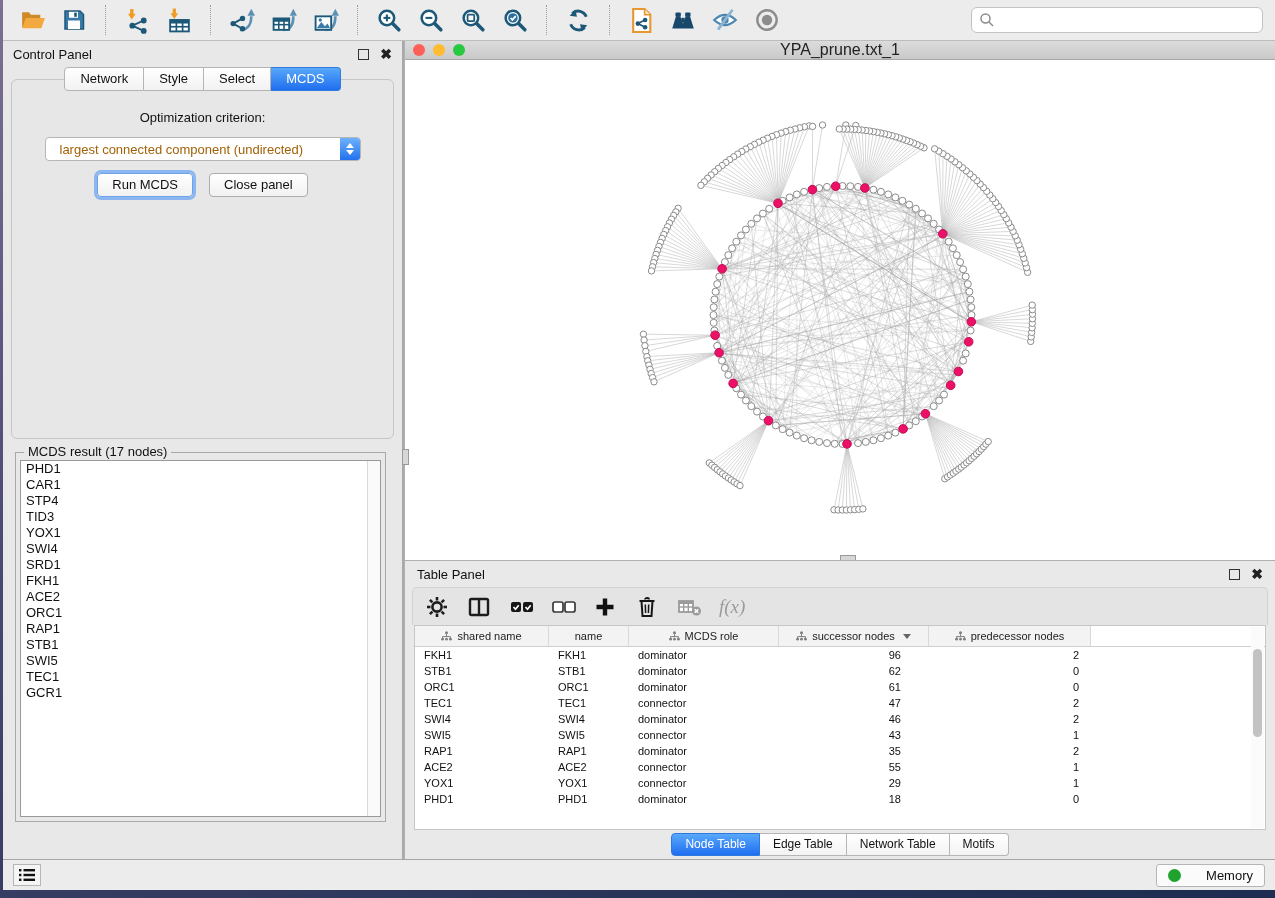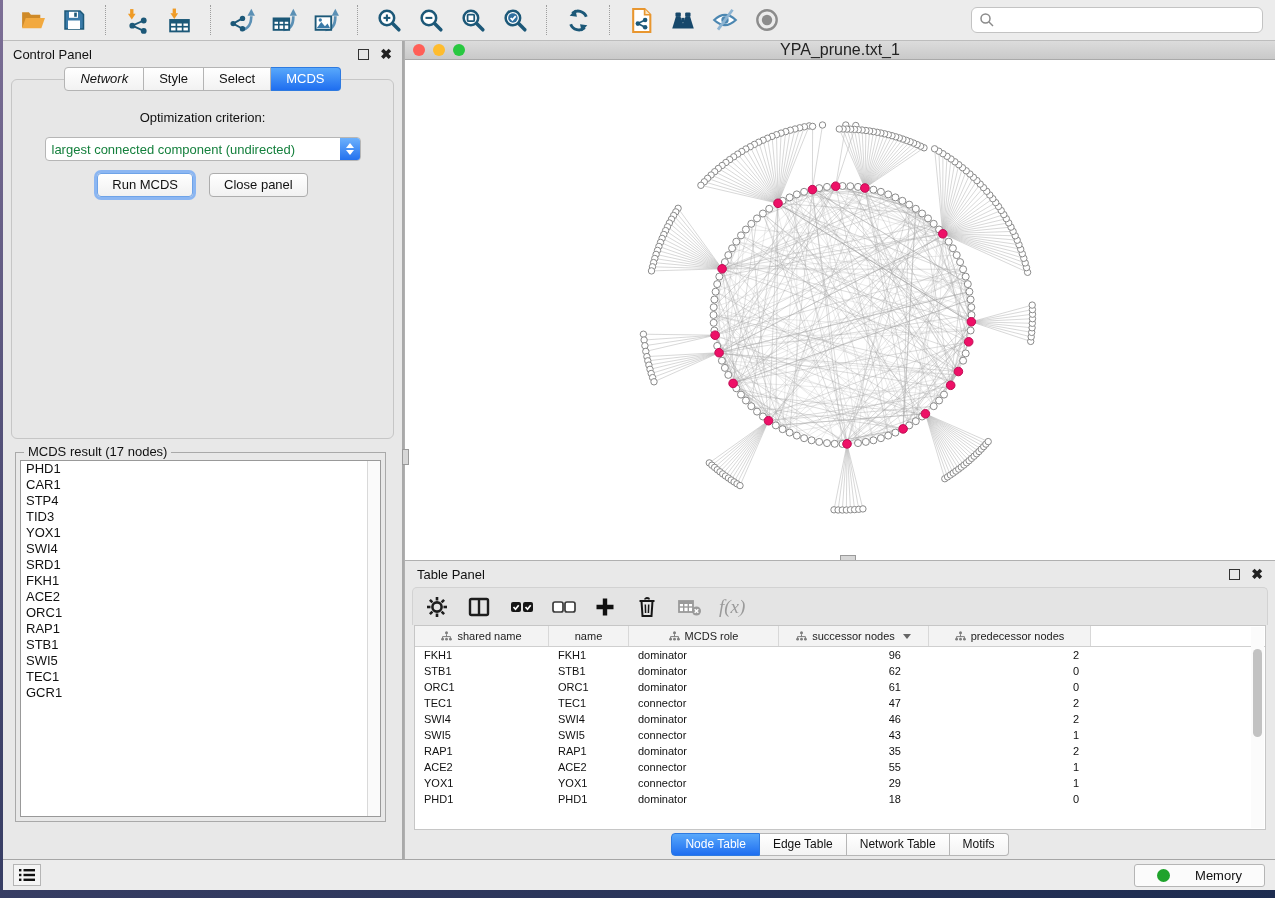--- a/index.html
+++ b/index.html
@@ -23,28 +23,28 @@
   
   .control-panel { width:401px; flex:none; background:#e8e8e8; border-right:2px solid #a9a9a9; position:relative; }
   .panel-head { height:26px; display:flex; align-items:center; padding:0 10px; }
   .panel-title { font-size:13px; color:#111; }
   .panel-head .spacer { flex:1; }
   .float-ico { width:11px; height:11px; border:1.5px solid #333; margin-right:11px; }
   .close-ico { font-size:14px; font-weight:bold; color:#222; line-height:1; }
 
   .seg-tabs { display:flex; justify-content:center; position:relative; z-index:2; }
   .seg-tab { font-size:13px; color:#111; background:linear-gradient(#ffffff,#f2f2f2); border:1px solid #b4b4b4; border-left-width:0; padding:3px 15px 4px; }
-  .seg-tab:first-child { border-left-width:1px; border-radius:4px 0 0 4px;font-style:italic; }
+  .seg-tab:first-child { border-left-width:1px; border-radius:4px 0 0 4px; }
   .seg-tab:last-child { border-radius:0 4px 4px 0; }
   .seg-tab.active { background:linear-gradient(#58a8fb,#1f6ef0); color:#fff; border-color:#2e7ae0; }
 
   .cp-box { margin:-12px 8px 0; border:1px solid #c6c6c6; border-radius:6px; background:#e7e7e7; height:360px; padding-top:30px; }
   .opt-label { text-align:center; font-size:13px; color:#111; margin-bottom:12px; }
   .select-box { width:316px; height:24px; margin:0 auto; background:#fff; border:1px solid #b6b6b6; border-radius:4px; display:flex; align-items:center; position:relative; }
-  .select-box .sel-text { flex:1; font-size:13px; color:#15803d; padding-left:6px; white-space:nowrap; }
+  .select-box .sel-text { flex:1; font-size:13px; color:#a16207; padding-left:14px; white-space:nowrap; }
   .sel-stepper { width:20px; height:22px; margin-right:0; border-radius:0 3px 3px 0; background:linear-gradient(#6db1fc,#2371ee); display:flex; flex-direction:column; align-items:center; justify-content:center; gap:2px; }
   .tri-up { width:0; height:0; border-left:4px solid transparent; border-right:4px solid transparent; border-bottom:5px solid #fff; }
   .tri-dn { width:0; height:0; border-left:4px solid transparent; border-right:4px solid transparent; border-top:5px solid #fff; }
   .btn-row { display:flex; justify-content:center; gap:16px; margin-top:12px; }
   .mac-btn { font-size:13px; color:#111; background:linear-gradient(#ffffff,#f1f1f1); border:1px solid #adadad; border-radius:4px; padding:3px 14px 4px; }
   .mac-btn.focused { box-shadow:0 0 0 3px rgba(89,155,248,.65); border-color:#6ea3e8; }
 
   .mcds-fieldset { margin:13px 16px 0 12px; border:1px solid #a9a9a9; height:370px; position:relative; padding:4px; }
   .mcds-legend { position:absolute; top:-9px; left:8px; background:#e8e8e8; padding:0 4px; font-size:13px; color:#111; }
   .mcds-list { position:absolute; inset:7px 4px 4px 4px; background:#fff; border:1px solid #999; overflow:hidden; }
@@ -81,21 +81,21 @@
   .tbl-thumb { position:absolute; top:22px; right:2px; width:9px; height:88px; background:#c2c2c2; border-radius:5px; }
   .tp-tabs { height:29px; flex:none; display:flex; justify-content:center; align-items:center; }
   .ftab { font-size:12px; color:#111; background:linear-gradient(#ffffff,#f3f3f3); border:1px solid #b6b6b6; border-left-width:0; padding:3px 13px 4px; }
   .ftab:first-child { border-left-width:1px; border-radius:4px 0 0 4px; }
   .ftab:last-child { border-radius:0 4px 4px 0; }
   .ftab.active { background:linear-gradient(#58a8fb,#1f6ef0); color:#fff; border-color:#2e7ae0; }
 
   
   .status-bar { height:31px; flex:none; background:#ececec; border-top:1px solid #a6a6a6; display:flex; align-items:center; padding:0 10px; }
   .list-btn { width:28px; height:22px; border:1px solid #b5b5b5; background:#f5f5f5; display:flex; align-items:center; justify-content:center; }
-  .mem-btn { margin-left:auto; display:flex; align-items:center; gap:25px; border:1px solid #b5b5b5; background:#fbfbfb; border-radius:3px; padding:3px 22px; font-size:13px; color:#111; }
+  .mem-btn { margin-left:auto; display:flex; align-items:center; gap:25px; border:1px solid #b5b5b5; background:#fbfbfb; border-radius:3px; padding:3px 11px; font-size:13px; color:#111; }
   .mem-dot { width:13px; height:13px; border-radius:50%; background:#1fa32c; }
 </style>
 </head>
 <body>
 
 <div class="app">
 
   <div class="toolbar">
     <div class="tbtn">
       <svg width="27" height="27" viewBox="0 0 26 26">

